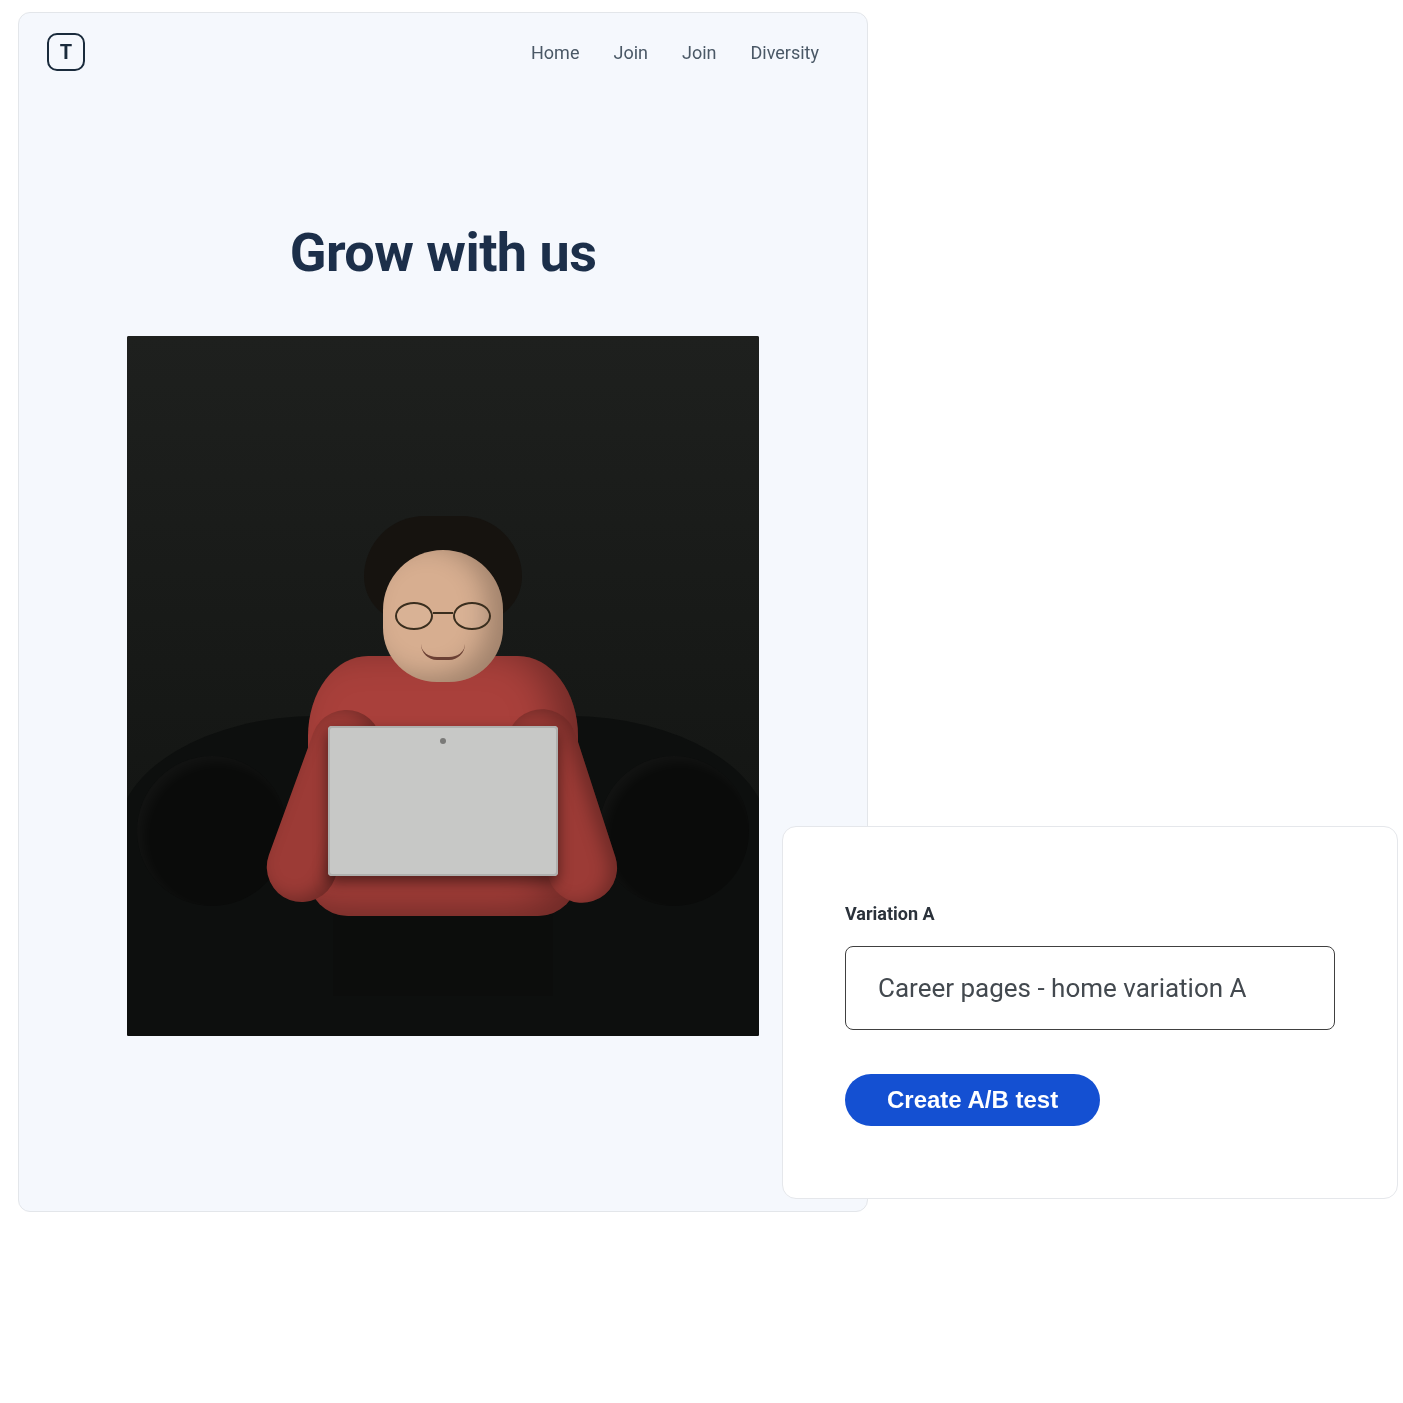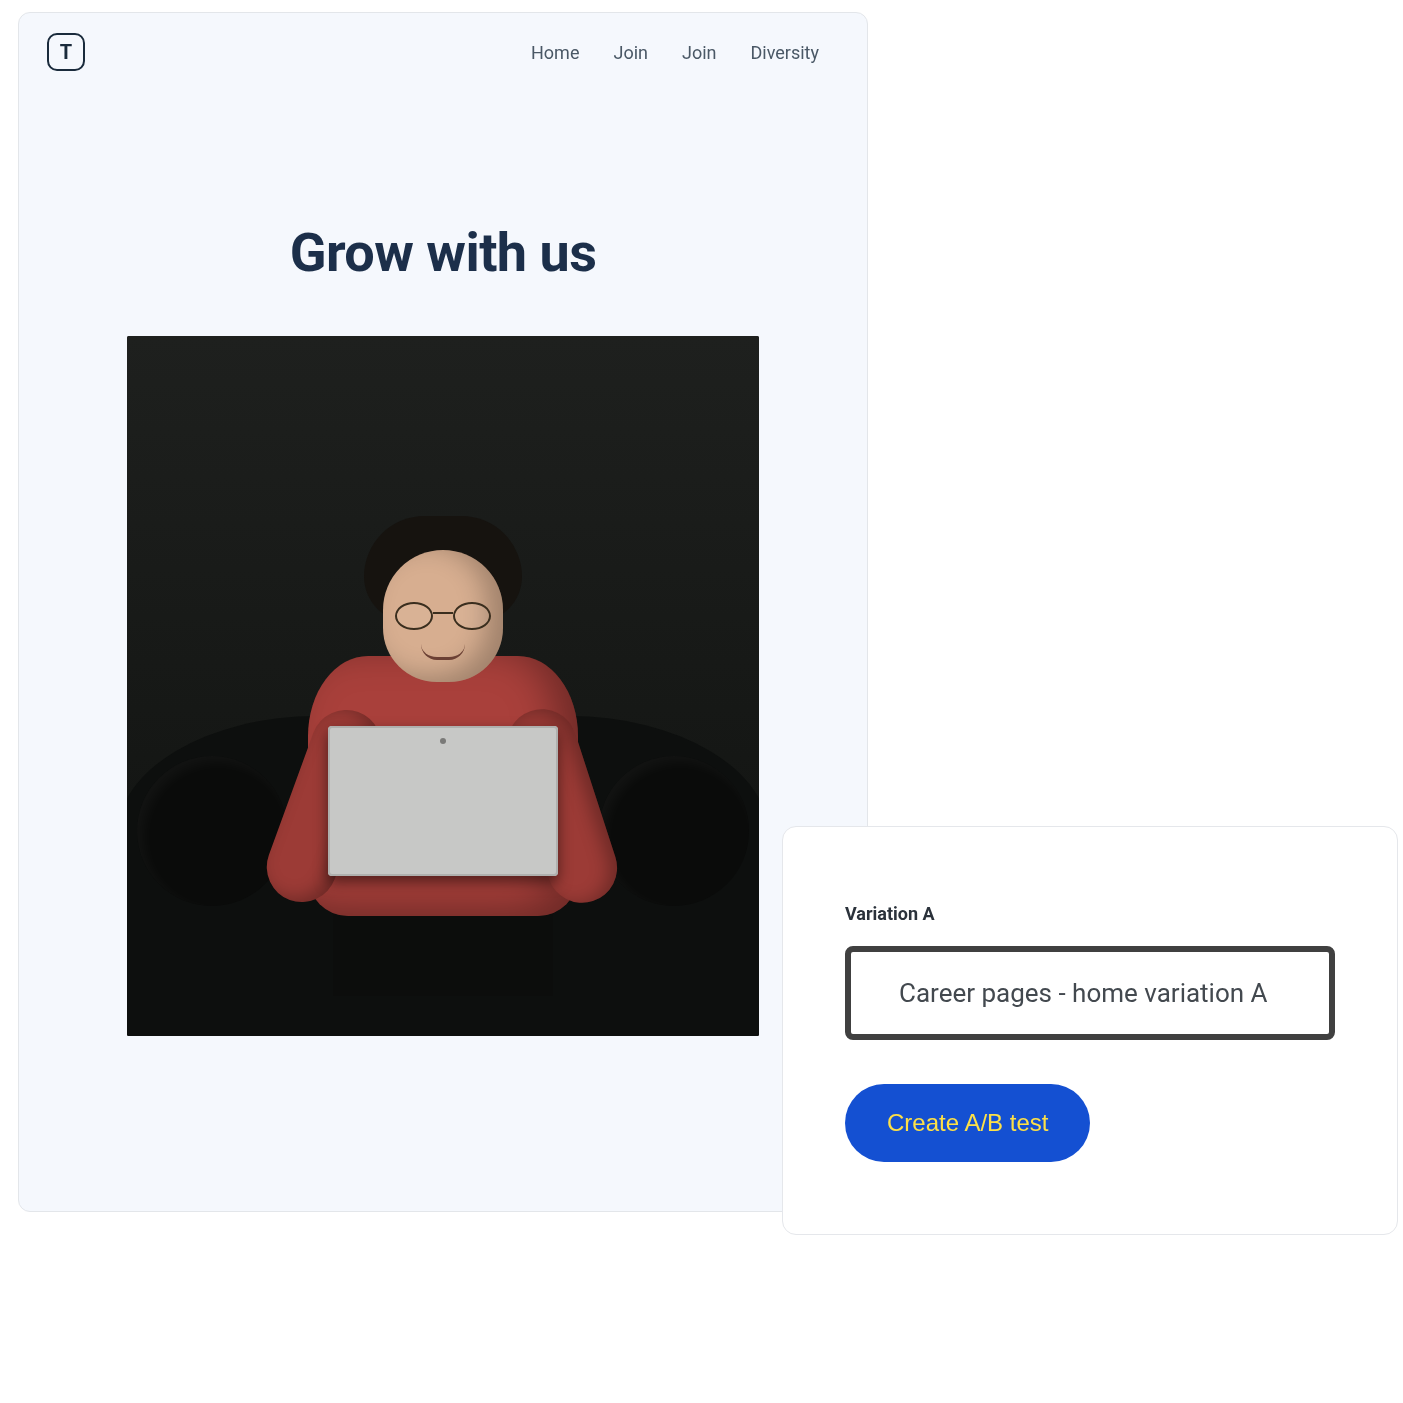--- a/index.html
+++ b/index.html
@@ -211,38 +211,38 @@
   }
 
   .field-label {
     font-size: 18px;
     font-weight: 700;
     color: #2b323b;
     margin-bottom: 22px;
   }
   .select {
     width: 100%;
-    border: 6px solid #404040;
+    border: 1px solid #404040;
     border-radius: 8px;
-    padding: 26px 48px;
+    padding: 26px 32px;
     font-size: 26px;
     color: #43494f;
     background: #ffffff;
     margin-bottom: 44px;
     cursor: pointer;
   }
 
   .create-btn {
     background: #1450d2;
-    color: #fde047;
+    color: #ffffff;
     font-size: 24px;
-    font-weight: 400;
+    font-weight: 700;
     border: none;
     border-radius: 999px;
-    padding: 25px 42px;
+    padding: 12px 42px;
     cursor: pointer;
   }
 </style>
 </head>
 <body>
 
 <div class="preview-card">
 
   <div class="preview-header">
     <div class="logo">

